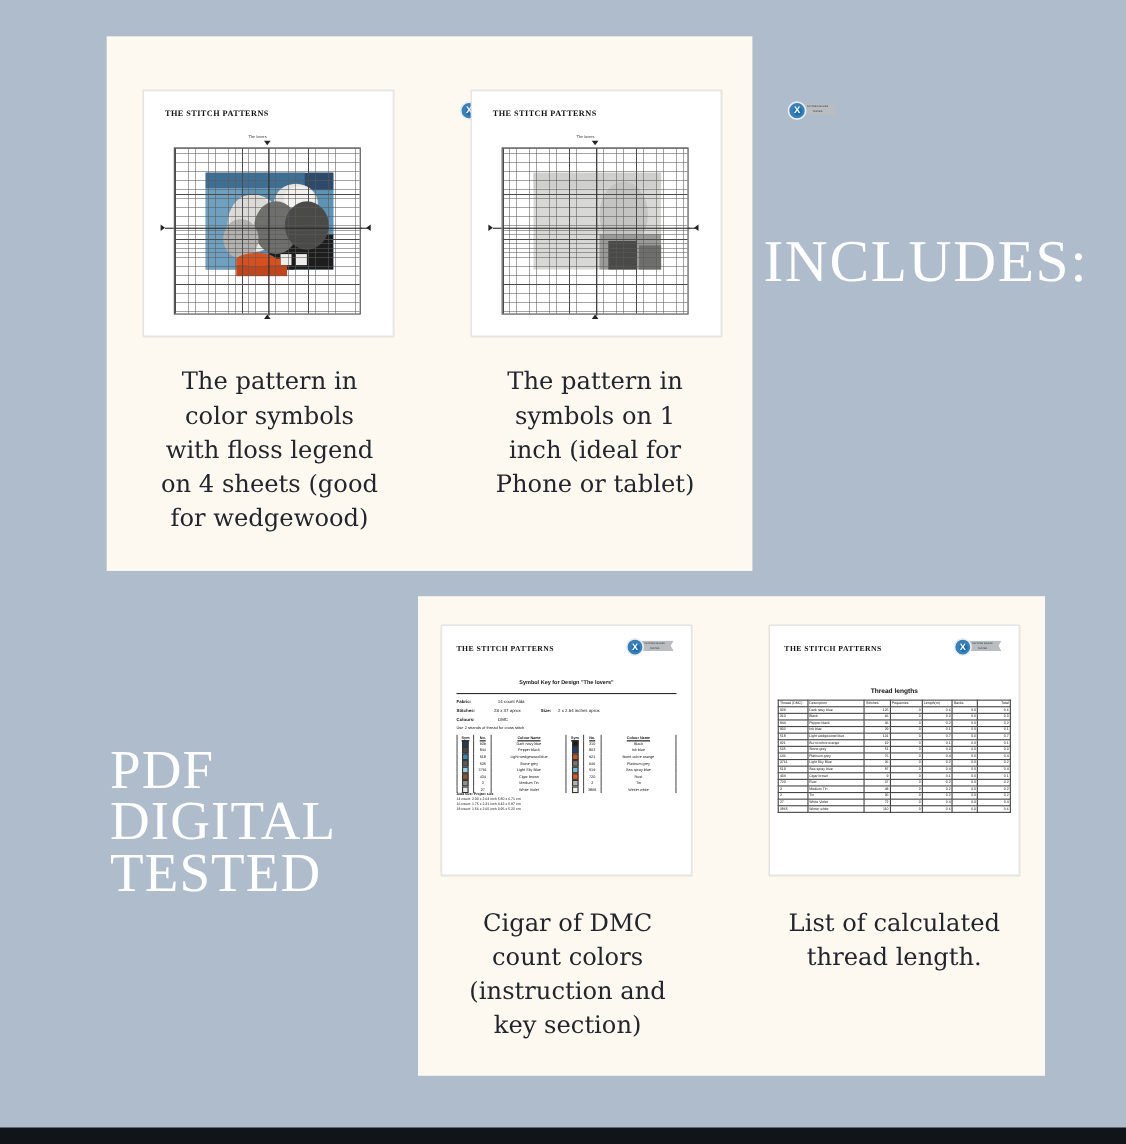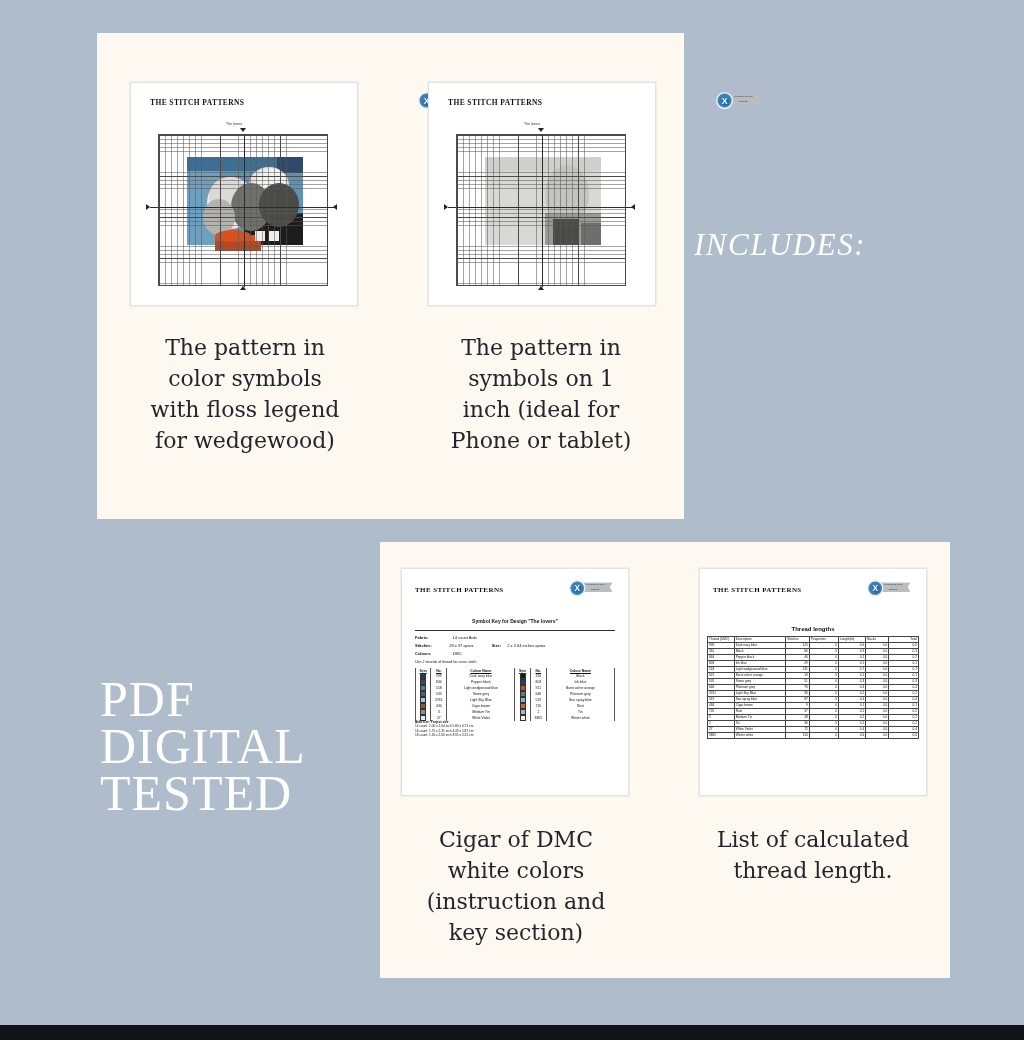--- a/index.html
+++ b/index.html
@@ -17,26 +17,25 @@
     position:absolute;left:97px;top:33px;width:587px;height:486px;
     background:#fdf9f0;
   }
   .card-bottom{
     position:absolute;left:380px;top:542px;width:570px;height:436px;
     background:#fdf9f0;
   }
 
   
   .includes{
-    position:absolute;left:694px;top:227px;
+    position:absolute;left:694px;top:206px;
     color:#ffffff;
     font-family:"Liberation Serif", serif;
-    font-size:31px;letter-spacing:1.5px;
+    font-size:54px;letter-spacing:1.5px;
     white-space:nowrap;
-    font-style:italic;
   }
   .pdf-block{
     position:absolute;left:100px;top:676px;
     color:#ffffff;
     font-family:"Liberation Serif", serif;
     font-size:50px;line-height:47px;letter-spacing:1px;
   }
   .pdf-block div{white-space:nowrap;}
 
   
@@ -259,20 +258,21 @@
         <div class="axisline" style="left:85px;top:0;width:1px;height:152px;"></div>
         <div class="axisline" style="left:0;top:72px;width:170px;height:1px;"></div>
       </div>
     </div>
   </div>
 
   <div class="caption" style="left:129px;top:332px;width:232px;">
     <div>The pattern in</div>
     <div>color symbols</div>
     <div>with floss legend</div>
+    <div>on 4 sheets (good</div>
     <div>for wedgewood)</div>
   </div>
 
   <div class="caption" style="left:412px;top:332px;width:258px;">
     <div>The pattern in</div>
     <div>symbols on 1</div>
     <div>inch (ideal for</div>
     <div>Phone or tablet)</div>
   </div>
 
@@ -583,21 +583,21 @@
             <td class="num">0.6</td>
             <td class="num">0.0</td>
             <td class="num">0.6</td>
           </tr>
         </tbody>
     </table>
   </div>
 
   <div class="caption" style="left:405px;top:824px;width:222px;">
     <div>Cigar of DMC</div>
-    <div>white colors</div>
+    <div>count colors</div>
     <div>(instruction and</div>
     <div>key section)</div>
   </div>
 
   <div class="caption" style="left:697px;top:824px;width:232px;">
     <div>List of calculated</div>
     <div>thread length.</div>
   </div>
 
   <div class="bottom-strip"></div>

